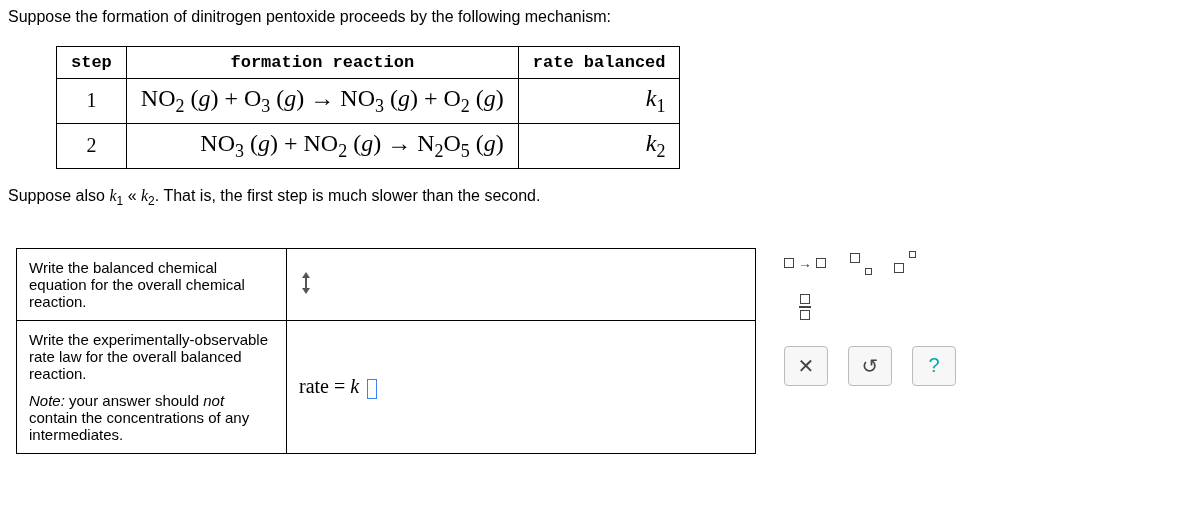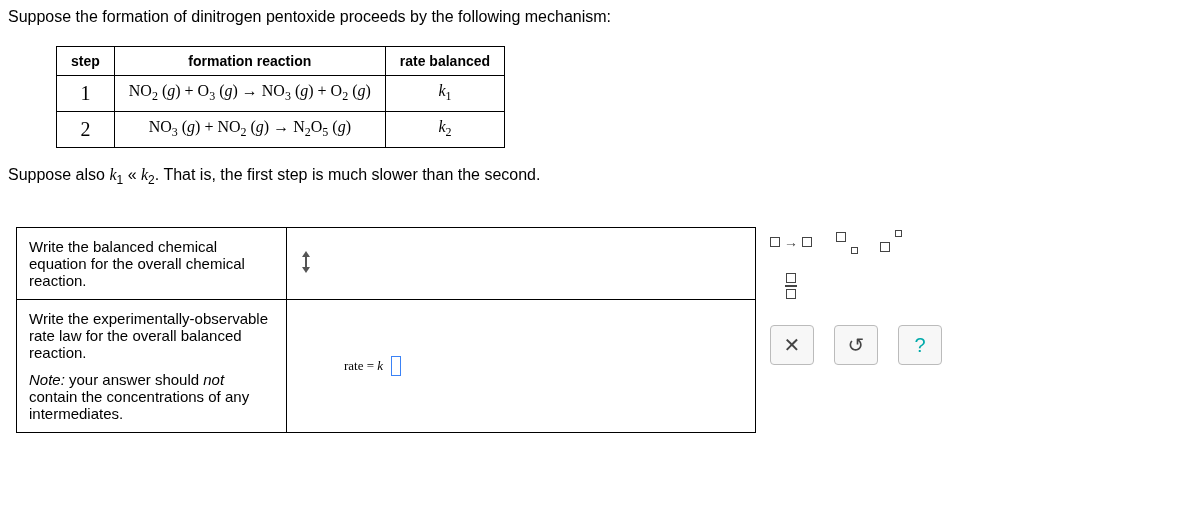--- a/index.html
+++ b/index.html
@@ -1,33 +1,33 @@
 <!DOCTYPE html>
 <html><head>
   <meta charset="utf-8">
   <style>
     * { box-sizing: border-box; margin: 0; padding: 0; }
     body { font-family: Arial, Helvetica, sans-serif; font-size: 16px; color: #000; background: #fff; padding: 8px 0 0 8px; width: 1200px; }
     .intro { margin-bottom: 20px; }
     .mech-table { border-collapse: collapse; margin-left: 48px; margin-bottom: 18px; }
     .mech-table th, .mech-table td { border: 1.5px solid #000; padding: 6px 14px; text-align: center; vertical-align: middle; font-weight: bold; }
-    .mech-table th { font-size: 14px; }
-    .mech-table td.reaction, .mech-table td.rateconst { font-family: 'Times New Roman', serif; font-size: 16px; font-weight: normal; white-space: nowrap; }
+    .mech-table th { font-size: 17px; font-family: Liberation Mono, monospace; }
+    .mech-table td.reaction, .mech-table td.rateconst { font-family: 'Times New Roman', serif; font-size: 24px; font-weight: normal; white-space: nowrap; text-align: right; }
     .mech-table td.stepnum { font-family: 'Times New Roman', serif; font-size: 20px; font-weight: normal; }
     .suppose2 { margin-bottom: 40px; }
     .serif { font-family: 'Times New Roman', serif; }
     .italic { font-style: italic; }
     sub { font-size: 0.75em; }
-    .answer-wrap { display: flex; align-items: flex-start; gap: 14px; margin-left: 8px; }
+    .answer-wrap { display: flex; align-items: flex-start; gap: 28px; margin-left: 8px; }
     .answer-table { border-collapse: collapse; width: 740px; }
     .answer-table td { border: 1px solid #000; padding: 10px 12px; vertical-align: middle; font-size: 15px; }
     .answer-table td.prompt { width: 270px; }
     .answer-table td.inputcell { }
     .inputbox { display: inline-block; width: 10px; height: 20px; border: 1px solid #3b82f6; vertical-align: middle; }
-    .rate-eq { font-family: 'Times New Roman', serif; font-size: 13px; margin-left: 45px; }
+    .rate-eq { font-family: 'Times New Roman', serif; font-size: 20px; }
     .toolbar { width: 175px; }
     .tool-row { display: flex; gap: 24px; margin-bottom: 14px; align-items: center; height: 30px; }
     .tool-btn { width: 42px; height: 30px; display: inline-flex; align-items: center; justify-content: center; cursor: pointer; }
     .action-btn { width: 44px; height: 40px; border: 1px solid #bbb; border-radius: 4px; display: inline-flex; align-items: center; justify-content: center; background: #f7f7f7; cursor: pointer; font-size: 20px; color: #444; }
     .action-row { display: flex; gap: 20px; margin-top: 24px; }
     .sq-sm { width: 10px; height: 10px; border: 1.5px solid #444; display: inline-block; }
     .sq-tiny { width: 7px; height: 7px; border: 1.5px solid #444; display: inline-block; }
     .frac-icon { display: inline-flex; flex-direction: column; align-items: center; gap: 2px; }
     .frac-icon .fbar { width: 12px; height: 1.5px; background: #444; }
     .sup-icon { position: relative; width: 20px; height: 20px; }

